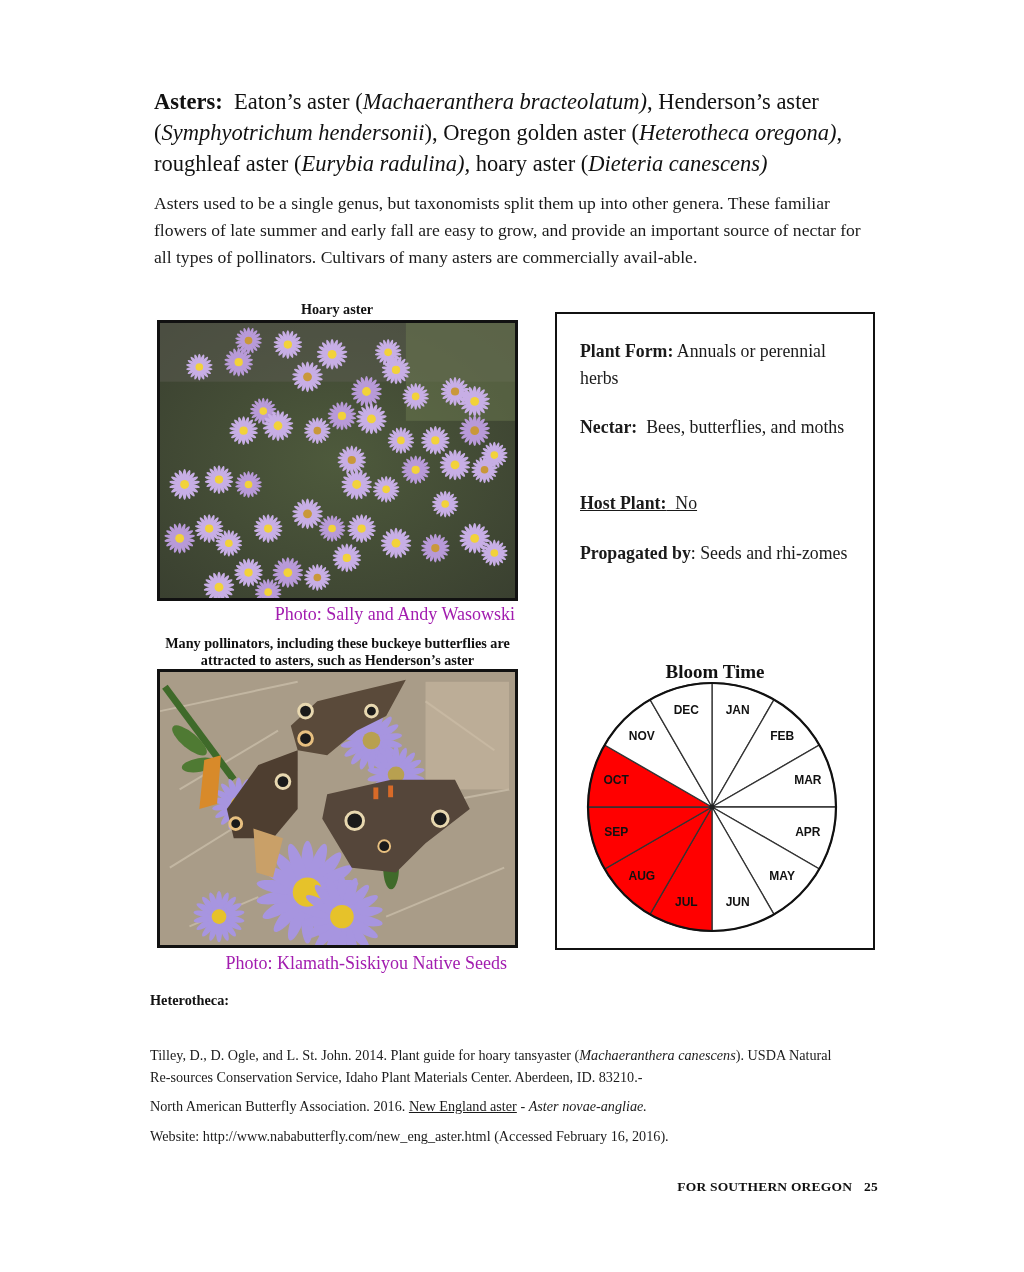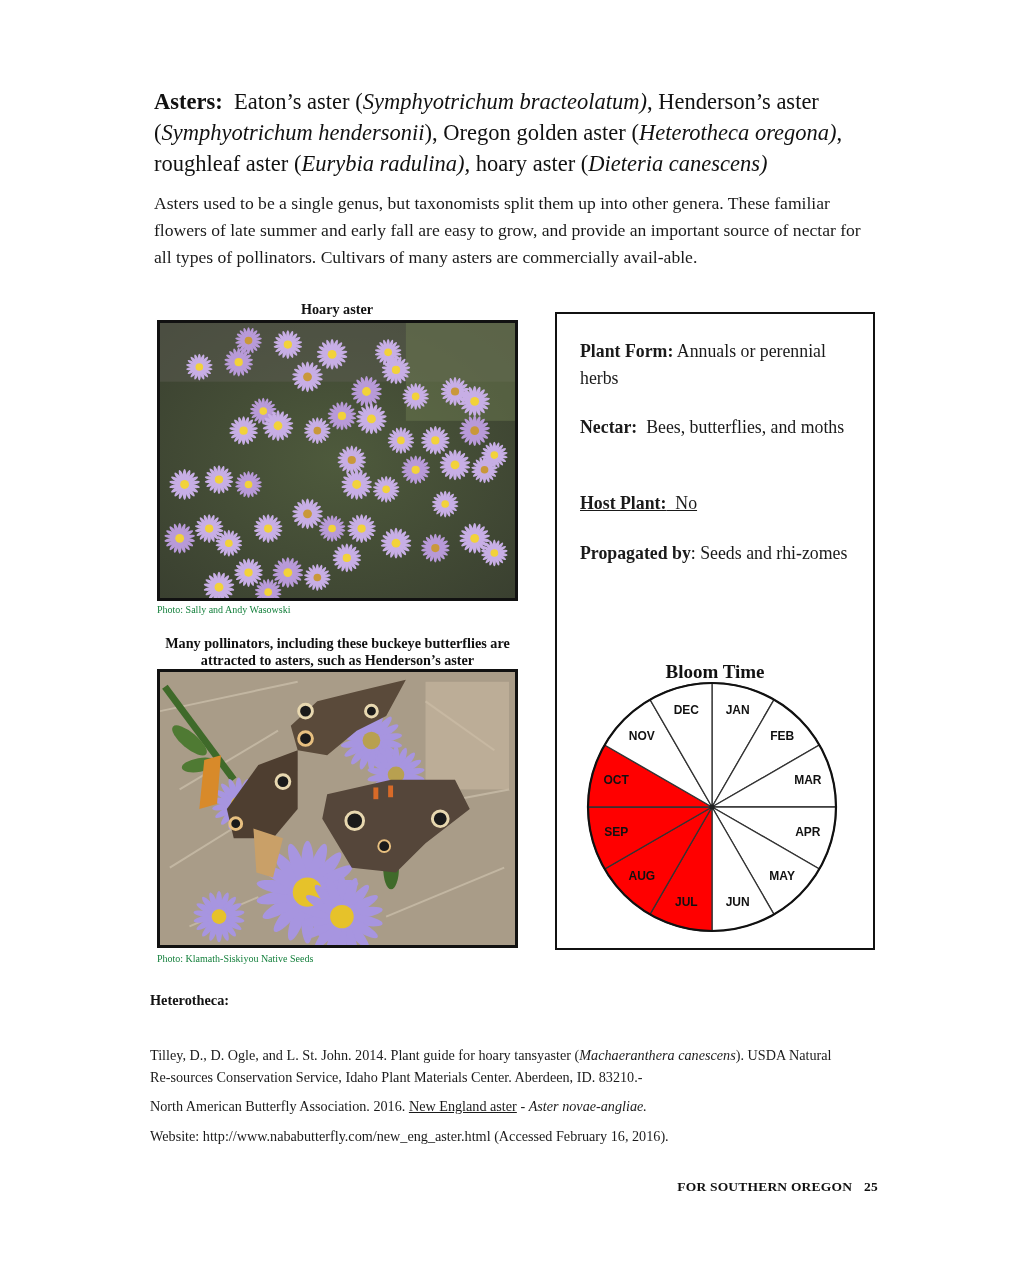--- a/index.html
+++ b/index.html
@@ -21,21 +21,21 @@
   #intro {
     left: 154px; top: 190px; width: 716px;
     font-size: 17.6px; line-height: 27px; color: #1a1a1a;
   }
 
   
   .photo-title {
     font-weight: bold; font-size: 14.2px; line-height: 17px; text-align: center; color: #111;
   }
   .credit {
-    font-size: 10px; text-align: left; color: #15803d;
+    font-size: 18px; text-align: right; color: #a21caf;
   }
   .photo {
     border: 3px solid #111; box-sizing: border-box; overflow: hidden;
   }
   .photo svg { display: block; width: 100%; height: 100%; }
 
   
   #info-box {
     left: 555px; top: 312px; width: 320px; height: 638px;
     border: 2.5px solid #111; box-sizing: border-box; padding-left: 35px;
@@ -72,21 +72,21 @@
     left: 640px; width: 238px; top: 1179px; text-align: right;
     font-weight: bold; font-size: 13.5px; color: #111; letter-spacing: 0.2px;
   }
   #footer .pg { margin-left: 12px; }
 </style>
 </head>
 <body>
 
 <div id="heading" class="abs">
   <b>Asters:</b>&nbsp;
-  <span id="heading-parts"><span>Eaton’s aster (</span><i>Symphyotrichum bracteolatum)</i><span>, Henderson’s aster (</span><i>Symphyotrichum hendersonii</i><span>), Oregon golden aster (</span><i>Heterotheca oregona)</i><span>, roughleaf aster (</span><i>Eurybia radulina),</i><span> hoary aster (</span><i>Dieteria canescens)</i></span>
+  <span id="heading-parts"><span>Eaton’s aster (</span><i>Machaeranthera bracteolatum)</i><span>, Henderson’s aster (</span><i>Symphyotrichum hendersonii</i><span>), Oregon golden aster (</span><i>Heterotheca oregona)</i><span>, roughleaf aster (</span><i>Eurybia radulina),</i><span> hoary aster (</span><i>Dieteria canescens)</i></span>
 </div>
 
 <div id="intro" class="abs">Asters used to be a single genus, but taxonomists split them up into other genera.  These familiar flowers of late summer and early fall are easy to grow, and provide an important source of nectar for all types of pollinators. Cultivars of many asters are commercially avail-able.</div>
 
 <div class="abs photo-title" style="left:157px; top:301px; width:360px;">Hoary aster</div>
 <div class="abs photo" style="left:157px; top:320px; width:361px; height:281px;">
   <svg viewBox="0 0 361 281" preserveAspectRatio="none">
     <defs>
       <radialGradient id="bg1" cx="50%" cy="50%" r="70%">
         <stop offset="0" stop-color="#4e5a3c"></stop>

